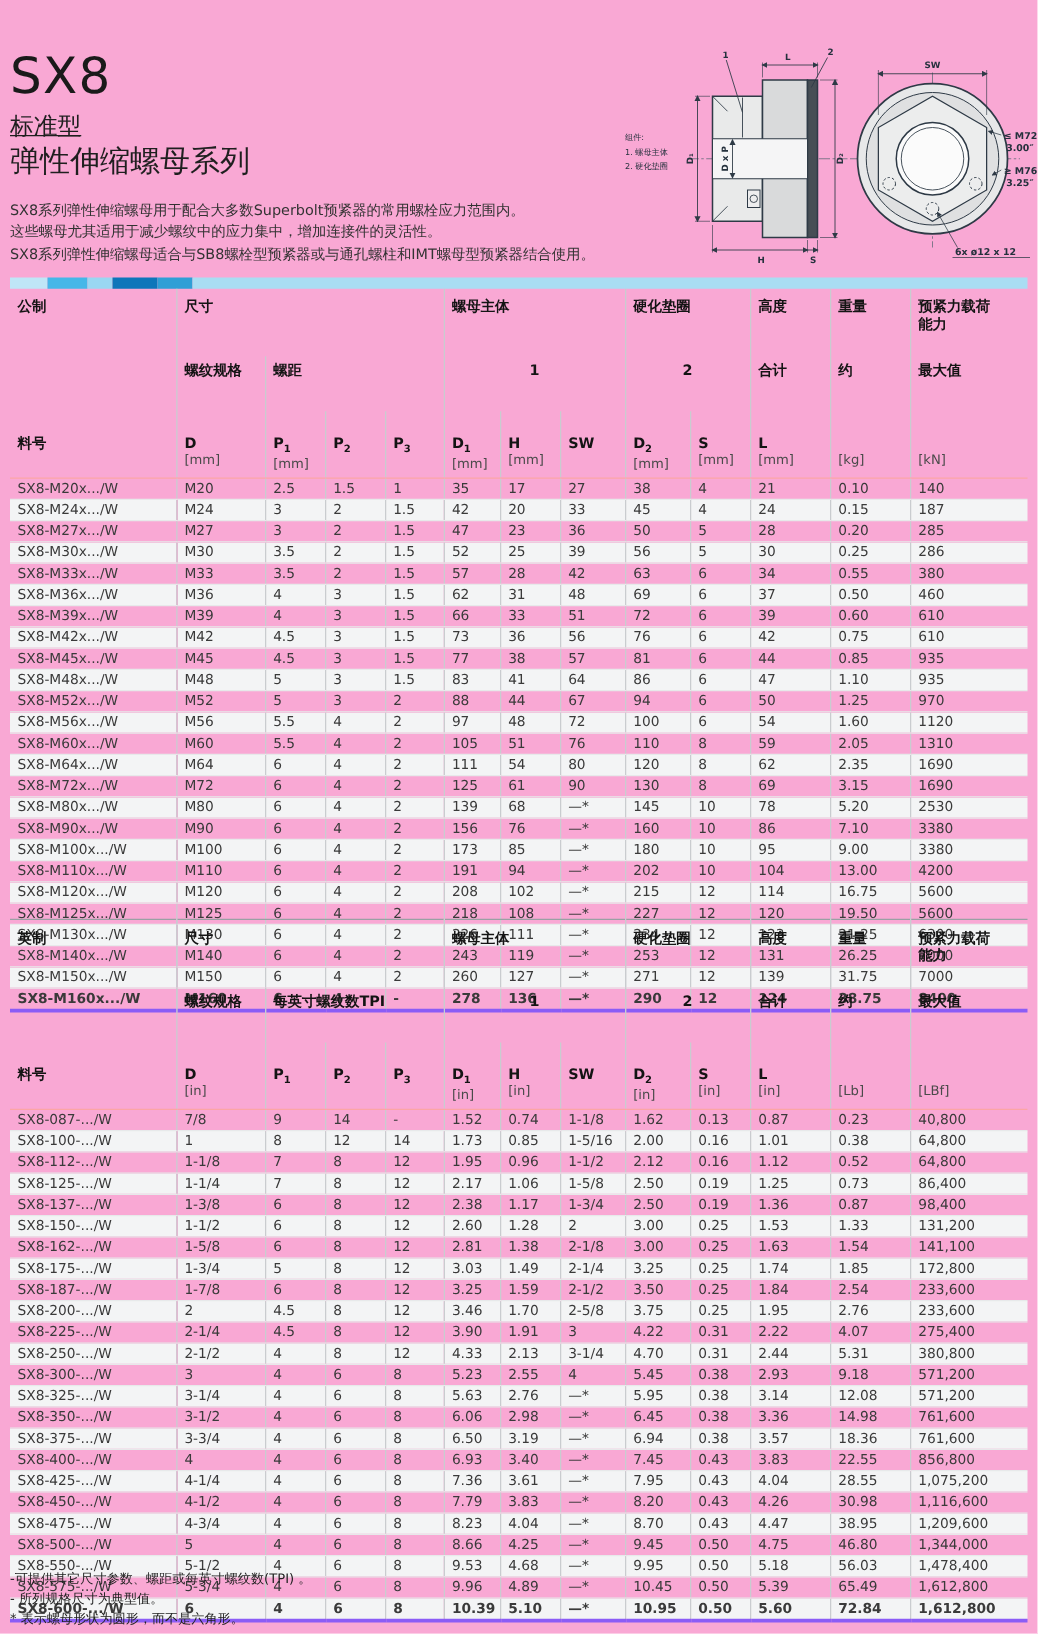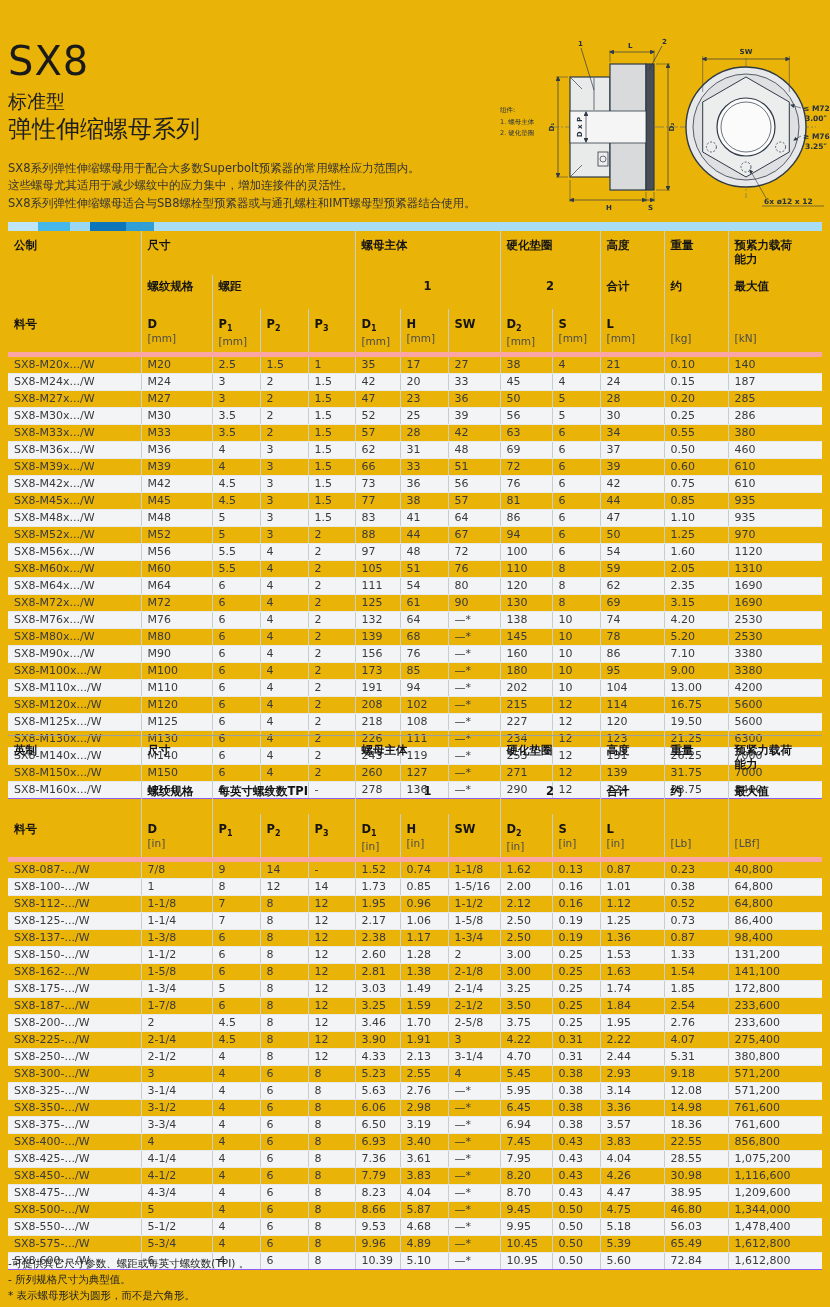--- a/index.html
+++ b/index.html
@@ -1,48 +1,48 @@
 <!DOCTYPE html>
 <html><head>
 <meta charset="utf-8">
 <style>
   html,body{margin:0;padding:0;background:#fff;}
-  .page{position:relative;width:830px;height:1307px;background:#eab308;overflow:hidden;
+  .page{position:relative;width:830px;height:1307px;background:#f9a8d4;overflow:hidden;
         font-family:"DejaVu Sans","Liberation Sans",sans-serif;color:#333;}
   
   .title-block{position:absolute;left:8px;top:40px;}
   .product{font-size:40px;line-height:1.05;font-weight:400;color:#1a1a1a;letter-spacing:1px;}
-  .subtitle1{font-size:19px;color:#1f1f1f;margin-top:8px;line-height:1.2;}
+  .subtitle1{font-size:19px;color:#1f1f1f;margin-top:8px;line-height:1.2;text-decoration:underline;}
   .subtitle2{font-size:24px;color:#1f1f1f;margin-top:2px;line-height:1.2;}
   .intro{position:absolute;left:8px;top:160px;font-size:11.5px;line-height:1.5;color:#333;}
   
   .drawing{position:absolute;left:498px;top:32px;width:332px;height:188px;}
   
   .accent-bar{position:absolute;left:8px;top:222px;width:814px;height:9px;display:flex;}
   .accent-bar span{display:block;height:9px;}
   
   .sx-table{border-collapse:collapse;table-layout:fixed;width:814px;font-size:11px;color:#3a3a3a;}
   .tbl-metric{position:absolute;left:8px;top:231px;}
   .tbl-imperial{position:absolute;left:8px;top:735px;border-top:1px solid #9aa0a4;}
   .sx-table th{font-weight:bold;color:#141414;text-align:left;vertical-align:top;
-               padding:8px 6px;font-size:11.5px;line-height:1.25;}
+               padding:18px 6px;font-size:11.5px;line-height:1.25;}
   .sx-table th,.sx-table td{border-left:1px solid #c9cccf;}
   .sx-table th:first-child,.sx-table td:first-child{border-left:none;}
   .sx-table tr.r1 th{padding-top:7px;height:17px;}
   .sx-table tr.r2 th{height:22px;padding-top:4px;}
-  .sx-table tr.r3 th{border-bottom:5px solid #fca5a5;height:32px;padding-bottom:3px;}
+  .sx-table tr.r3 th{border-bottom:1px solid #fca5a5;height:32px;padding-bottom:3px;}
   .sx-table th.center{text-align:center;}
   .sx-table th .cn{font-size:11.5px;color:#141414;min-height:14px;}
   .sx-table th .cn sub{font-size:8px;}
   .sx-table th .cu{font-size:10.5px;font-weight:normal;color:#4a4a4a;margin-top:1px;}
   .sx-table th .wrap{width:62px;}
   .sx-table td{padding:1px 6px;line-height:13px;height:14px;border-bottom:1px solid #e7e9ea;
                white-space:nowrap;overflow:hidden;}
   .sx-table tbody tr:nth-child(even){background:#f3f4f5;}
-  .sx-table tbody tr:last-child td{border-bottom:1px solid #8b5cf6;}
+  .sx-table tbody tr:last-child td{border-bottom:3px solid #8b5cf6;font-weight:bold;}
   
   .footnotes{position:absolute;left:8px;top:1256px;font-size:10.5px;line-height:1.5;color:#222;}
   
   .drawing text{font-family:"DejaVu Sans","Liberation Sans",sans-serif;fill:#25313d;}
   .dtxt{font-size:6.5px;}
   .dlab{font-size:7px;font-weight:bold;}
   .dnote{font-size:7.5px;font-weight:bold;}
 </style>
 </head>
 <body>
@@ -469,35 +469,20 @@
           <td>125</td>
           <td>61</td>
           <td>90</td>
           <td>130</td>
           <td>8</td>
           <td>69</td>
           <td>3.15</td>
           <td>1690</td>
         </tr>
         <tr>
-          <td>SX8-M76x.../W</td>
-          <td>M76</td>
-          <td>6</td>
-          <td>4</td>
-          <td>2</td>
-          <td>132</td>
-          <td>64</td>
-          <td>—*</td>
-          <td>138</td>
-          <td>10</td>
-          <td>74</td>
-          <td>4.20</td>
-          <td>2530</td>
-        </tr>
-        <tr>
           <td>SX8-M80x.../W</td>
           <td>M80</td>
           <td>6</td>
           <td>4</td>
           <td>2</td>
           <td>139</td>
           <td>68</td>
           <td>—*</td>
           <td>145</td>
           <td>10</td>
@@ -1034,21 +1019,21 @@
           <td>38.95</td>
           <td>1,209,600</td>
         </tr>
         <tr>
           <td>SX8-500-.../W</td>
           <td>5</td>
           <td>4</td>
           <td>6</td>
           <td>8</td>
           <td>8.66</td>
-          <td>5.87</td>
+          <td>4.25</td>
           <td>—*</td>
           <td>9.45</td>
           <td>0.50</td>
           <td>4.75</td>
           <td>46.80</td>
           <td>1,344,000</td>
         </tr>
         <tr>
           <td>SX8-550-.../W</td>
           <td>5-1/2</td>

